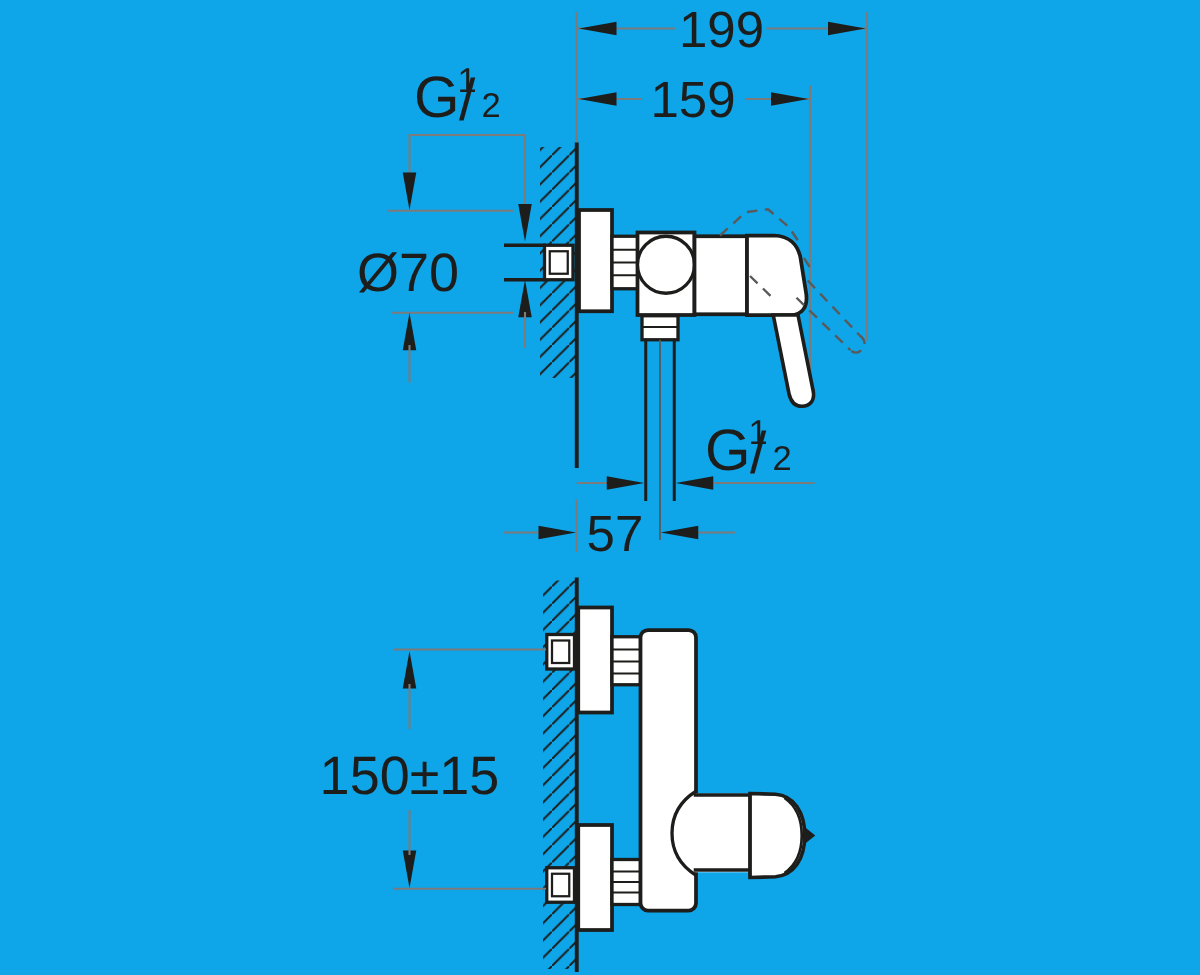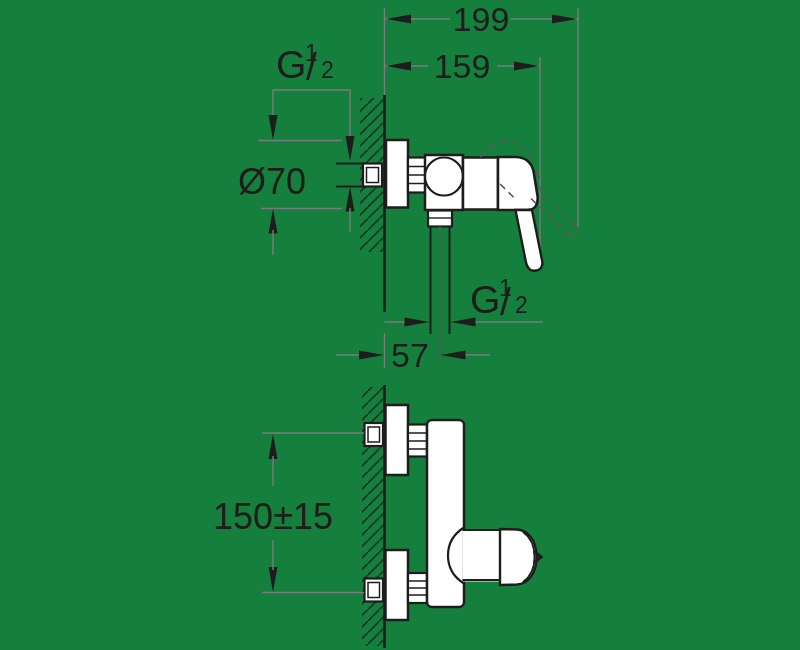--- a/index.html
+++ b/index.html
@@ -1,16 +1,16 @@
 <!DOCTYPE html>
 <html><head>
 <meta charset="utf-8">
 <style>
   html,body{margin:0;padding:0;background:#ffffff;}
-  .stage{position:relative;width:800px;height:650px;background:#15803d;overflow:hidden;}
+  .stage{position:relative;width:800px;height:650px;background:#0ea5e9;overflow:hidden;}
   svg{display:block;}
   text{font-family:"Liberation Sans", sans-serif;fill:#1d1d1b;}
   .dimtxt{font-size:34px;}
   .bigtxt{font-size:36px;}
   .gtxt{font-size:39px;}
   .fractxt{font-size:23px;}
   .outline{stroke:#1d1d1b;fill:none;}
   .outline-w{stroke:#1d1d1b;fill:#ffffff;}
   .dimline{stroke:#7b7b7b;stroke-width:1.4;fill:none;}
   .thin{stroke:#1d1d1b;stroke-width:1.4;fill:none;}

